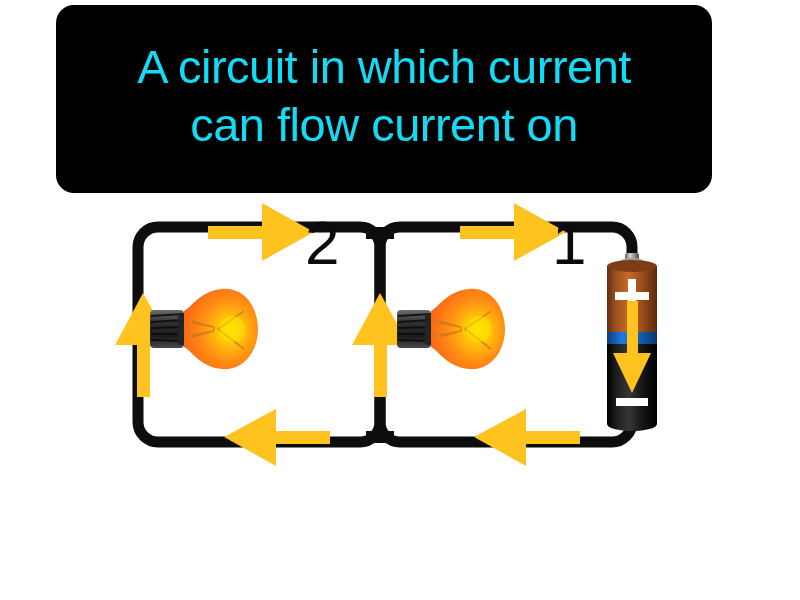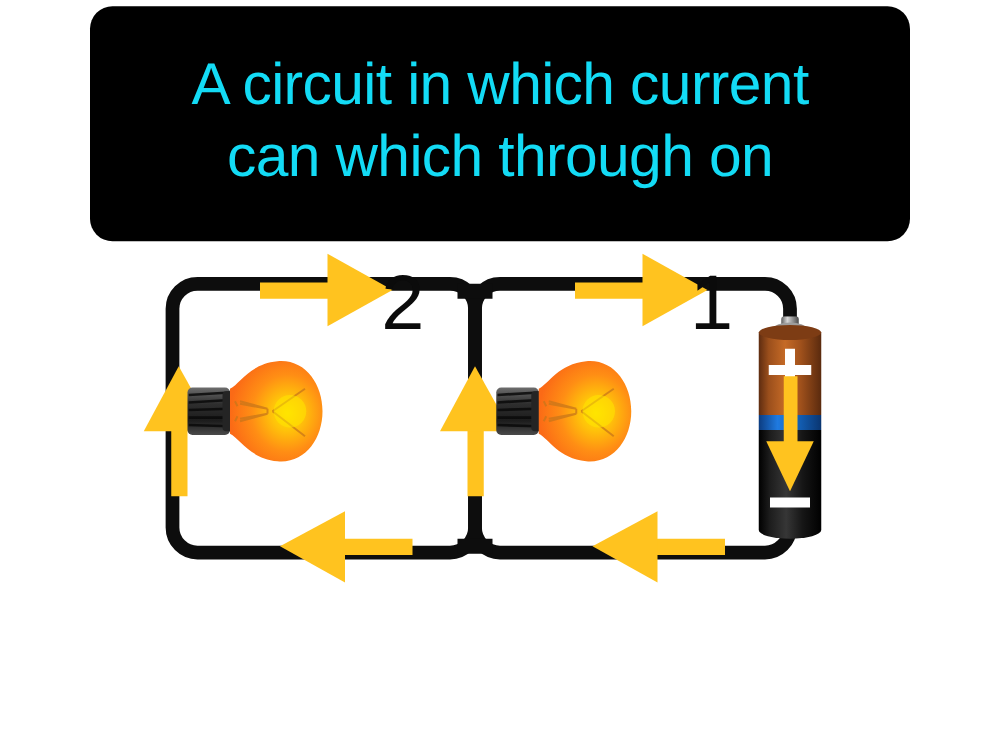--- a/index.html
+++ b/index.html
@@ -18,21 +18,21 @@
   #stage {
     position: relative;
     width: 800px;
     height: 600px;
     background: #ffffff;
   }
 
   
   #definition-banner {
     position: absolute;
-    left: 72px;
+    left: 56px;
     top: 5px;
     width: 656px;
     height: 188px;
     background: #000000;
     border-radius: 18px;
     display: flex;
     flex-direction: column;
     align-items: center;
     justify-content: center;
     box-sizing: border-box;
@@ -93,21 +93,21 @@
     height: 182px;
   }
 </style>
 </head>
 <body>
 
 <div id="stage">
 
   <div id="definition-banner">
     <div class="def-line">A circuit in which current</div>
-    <div class="def-line">can which through on</div>
+    <div class="def-line">can flow current on</div>
   </div>
 
   <div id="circuit-diagram">
 
     <svg id="circuit-svg" width="800" height="320" viewBox="0 0 800 320">
       <defs>
 
         <radialGradient id="glassGrad" cx="62%" cy="52%" r="62%">
           <stop offset="0%" stop-color="#ffe400"></stop>
           <stop offset="28%" stop-color="#ffc20a"></stop>

